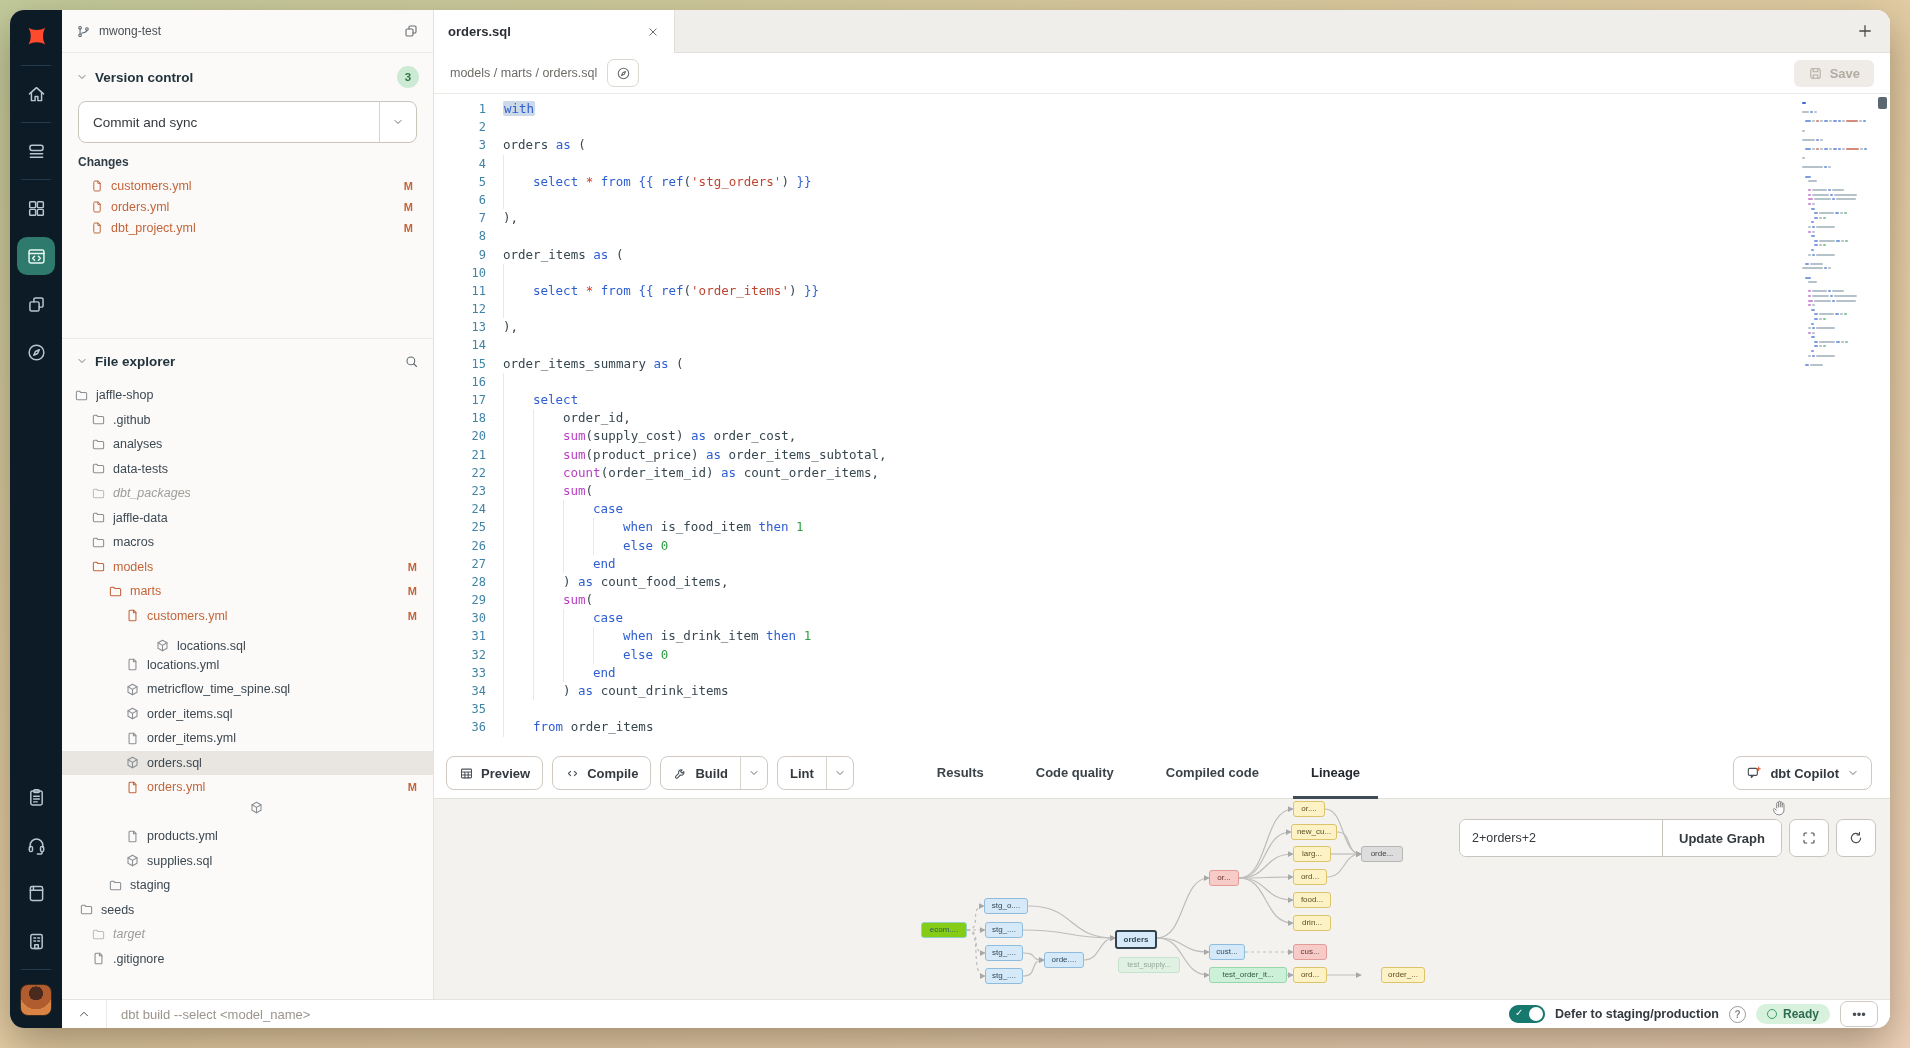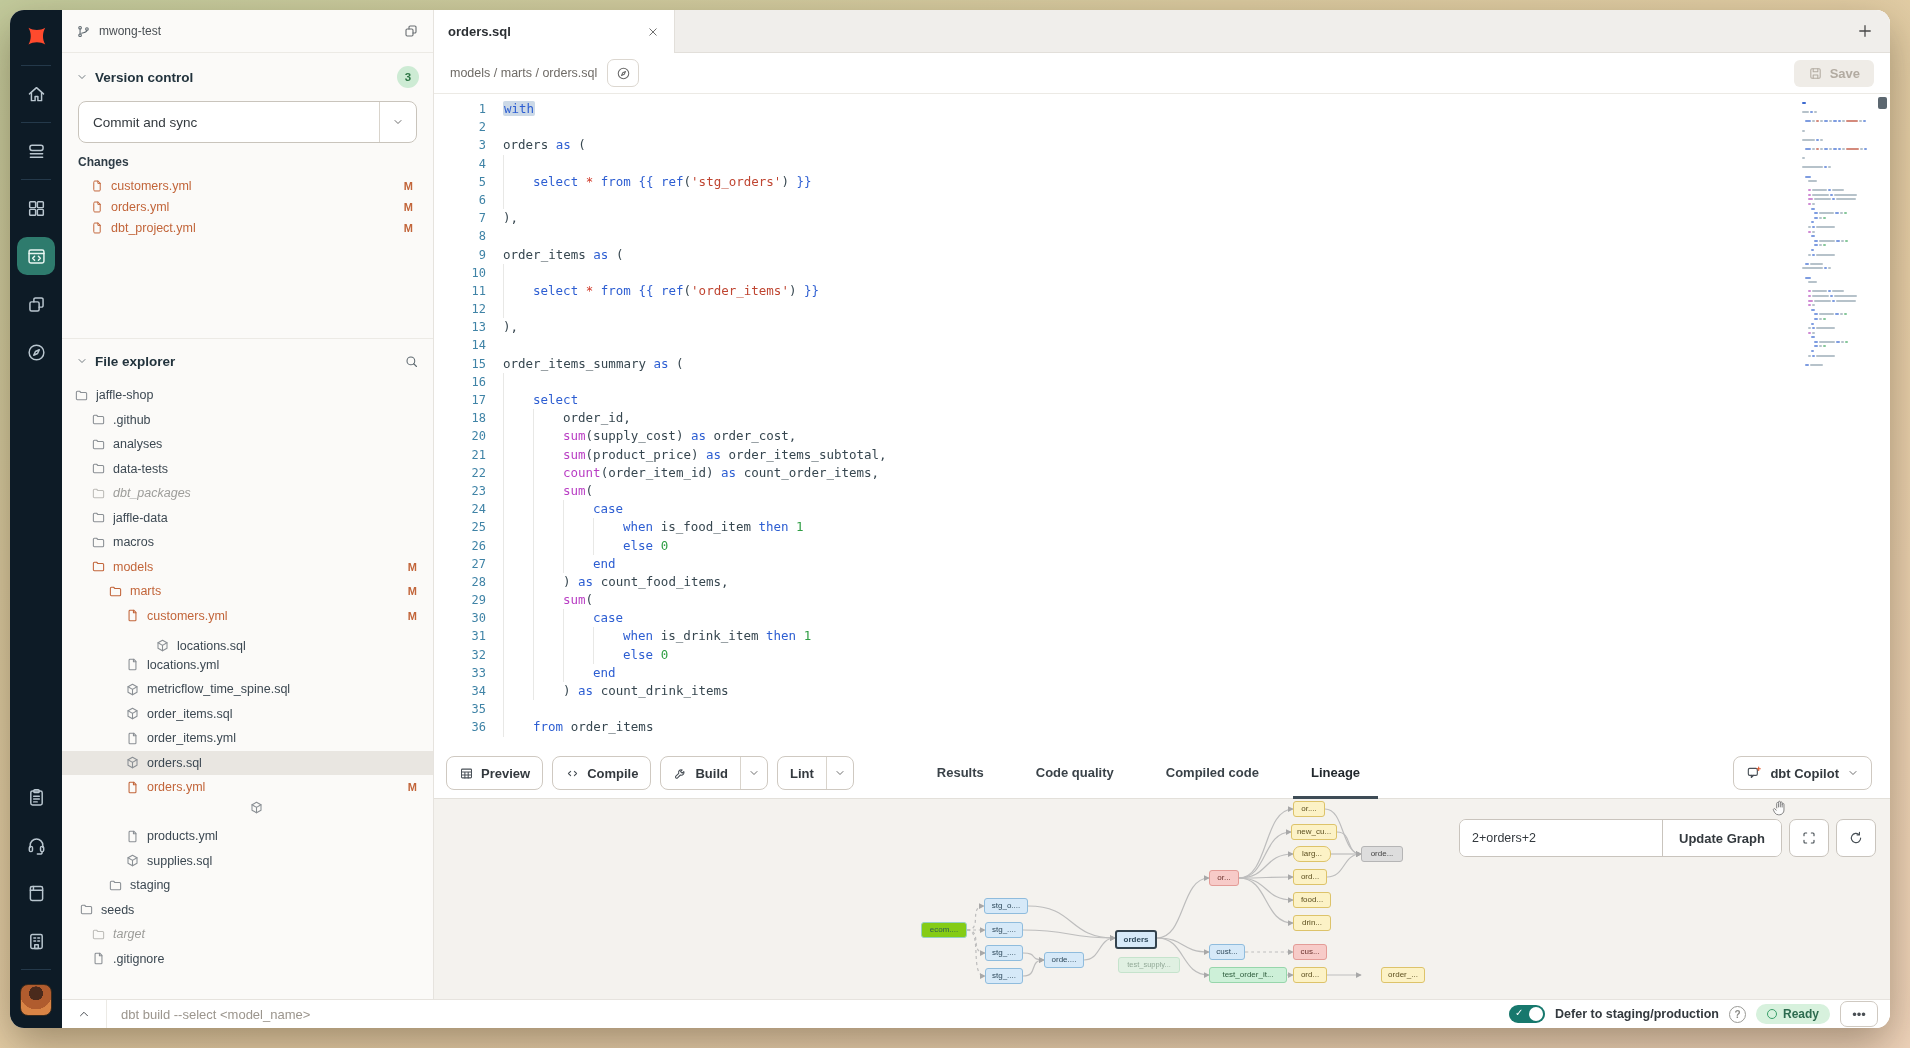--- a/index.html
+++ b/index.html
@@ -1059,21 +1059,21 @@
               <div class="lnode n-blue" style="left: 551px; top: 146px; width: 38px;">stg_....</div>
               <div class="lnode n-blue" style="left: 551px; top: 169px; width: 38px;">stg_....</div>
               <div class="lnode n-blue" style="left: 610px; top: 153px; width: 40px;">orde....</div>
               <div class="lnode n-blue sel" style="left: 681px; top: 131px; width: 42px;">orders</div>
               <div class="lnode n-green faint" style="left: 684px; top: 158px; width: 62px;">test_supply...</div>
               <div class="lnode n-pink" style="left: 775px; top: 71px; width: 30px;">or...</div>
               <div class="lnode n-blue" style="left: 775px; top: 145px; width: 36px;">cust...</div>
               <div class="lnode n-green" style="left: 775px; top: 168px; width: 78px;">test_order_it...</div>
               <div class="lnode n-yellow" style="left: 859px; top: 2px; width: 32px;">or....</div>
               <div class="lnode n-yellow" style="left: 857px; top: 25px; width: 46px;">new_cu...</div>
-              <div class="lnode n-yellow" style="left: 859px; top: 47px; width: 38px; border-radius: 7px;">larg...</div>
+              <div class="lnode n-yellow" style="left: 859px; top: 47px; width: 38px;">larg...</div>
               <div class="lnode n-yellow" style="left: 859px; top: 70px; width: 34px;">ord...</div>
               <div class="lnode n-yellow" style="left: 859px; top: 93px; width: 38px;">food...</div>
               <div class="lnode n-yellow" style="left: 859px; top: 116px; width: 38px;">drin...</div>
               <div class="lnode n-pink" style="left: 859px; top: 145px; width: 34px;">cus...</div>
               <div class="lnode n-yellow" style="left: 859px; top: 168px; width: 34px;">ord...</div>
               <div class="lnode n-gray" style="left: 927px; top: 47px; width: 42px;">orde...</div>
               <div class="lnode n-yellow" style="left: 927px; top: 168px; width: 44px; margin-left: 20px;">order_...</div>
             </div>
           <div class="graph-controls">
             <div class="graph-filter">

